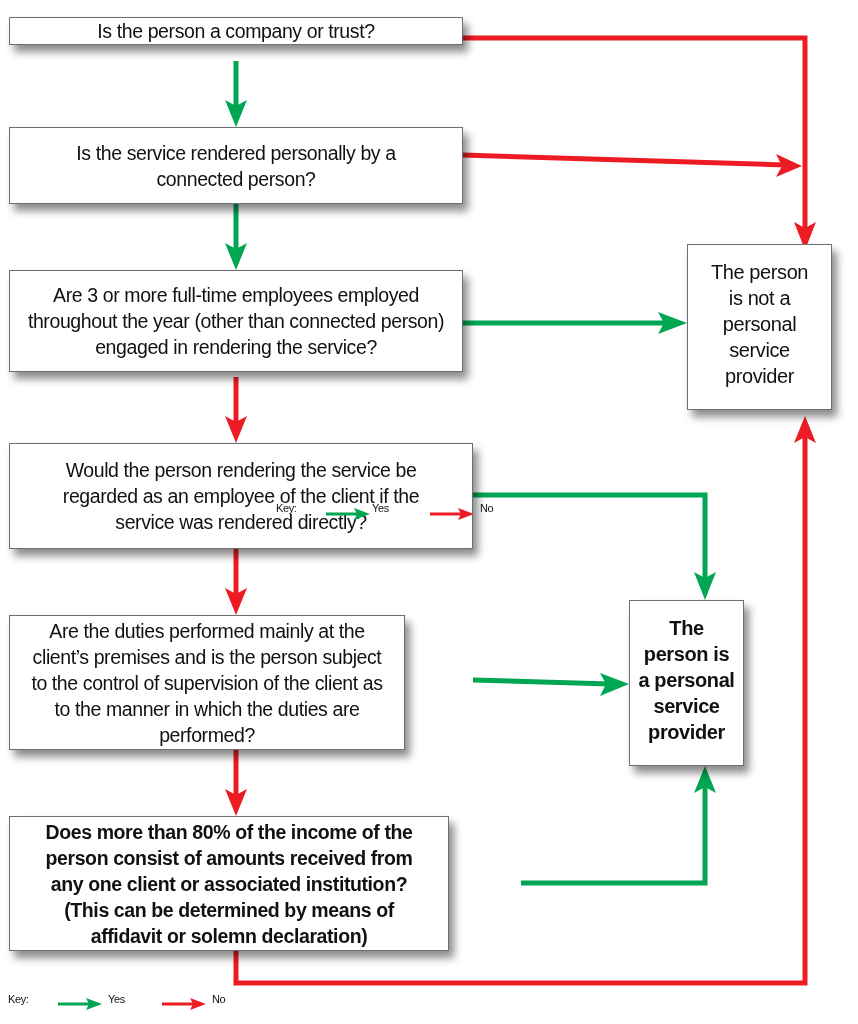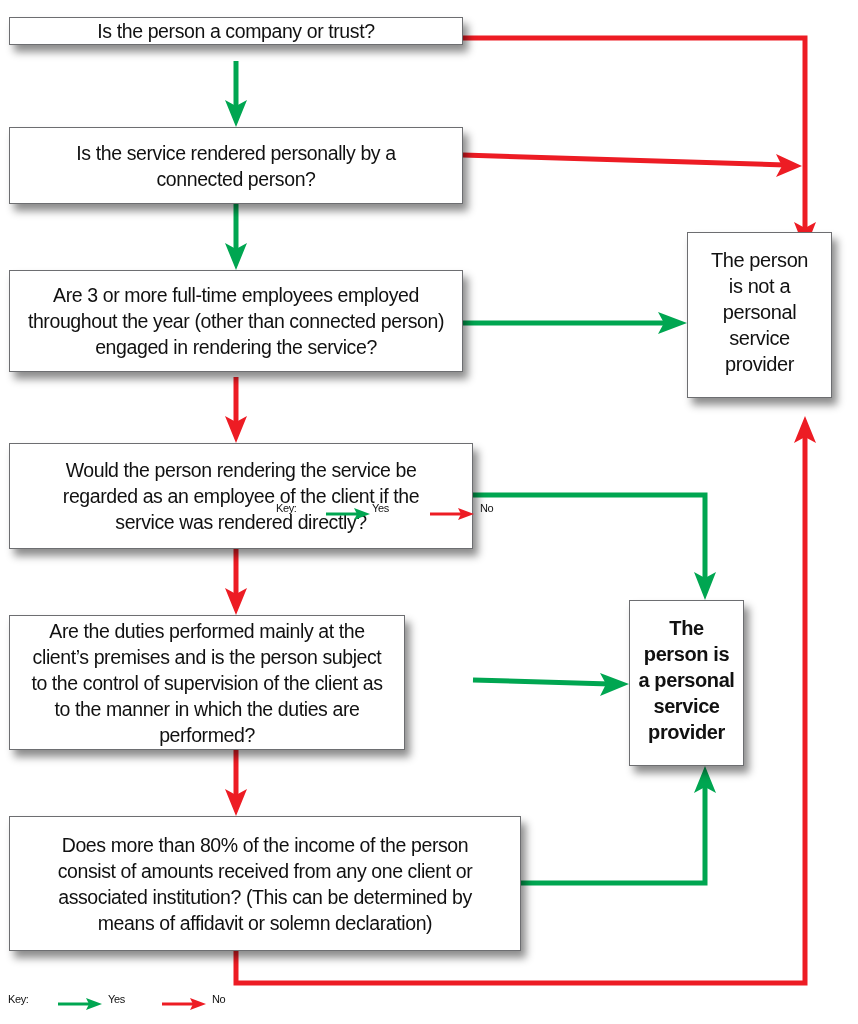--- a/index.html
+++ b/index.html
@@ -75,25 +75,25 @@
 </div>
 <div class="box" style="left:9px; top:270px; width:454px; height:102px; padding:0 14px;">
   <span>Are 3 or more full-time employees employed throughout the year (other than connected person) engaged in rendering the service?</span>
 </div>
 <div class="box" style="left:9px; top:443px; width:464px; height:106px; padding:0 26px;">
   <span>Would the person rendering the service be regarded as an employee of the client if the service was rendered directly?</span>
 </div>
 <div class="box" style="left:9px; top:615px; width:396px; height:135px; padding:0 18px;">
   <span>Are the duties performed mainly at the client’s premises and is the person subject to the control of supervision of the client as to the manner in which the duties are performed?</span>
 </div>
-<div class="box" style="left:9px; top:816px; width:512px; height:135px; padding:0 22px;">
+<div class="box" style="left:9px; top:816px; width:440px; height:135px; padding:0 22px;font-weight:bold;">
   <span>Does more than 80% of the income of the person consist of amounts received from any one client or associated institution? (This can be determined by means of affidavit or solemn declaration)</span>
 </div>
 
-<div class="box result" style="left:687px; top:232px; width:145px; height:166px; padding:14px 16px 0;">
+<div class="box result" style="left:687px; top:244px; width:145px; height:166px; padding:14px 16px 0;">
   <span>The person is not a personal service provider</span>
 </div>
 <div class="box result" style="left:629px; top:600px; width:115px; height:166px; padding:14px 8px 0;font-weight:bold;">
   <span>The person is a personal service provider</span>
 </div>
 
 <div>
   <span class="key" style="left:276px; top:502px;">Key:</span>
   <svg class="key-line" style="left:324px; top:506px;" width="48" height="16">
     <line x1="2" y1="8" x2="34" y2="8" stroke="#00a651" stroke-width="3"></line>

